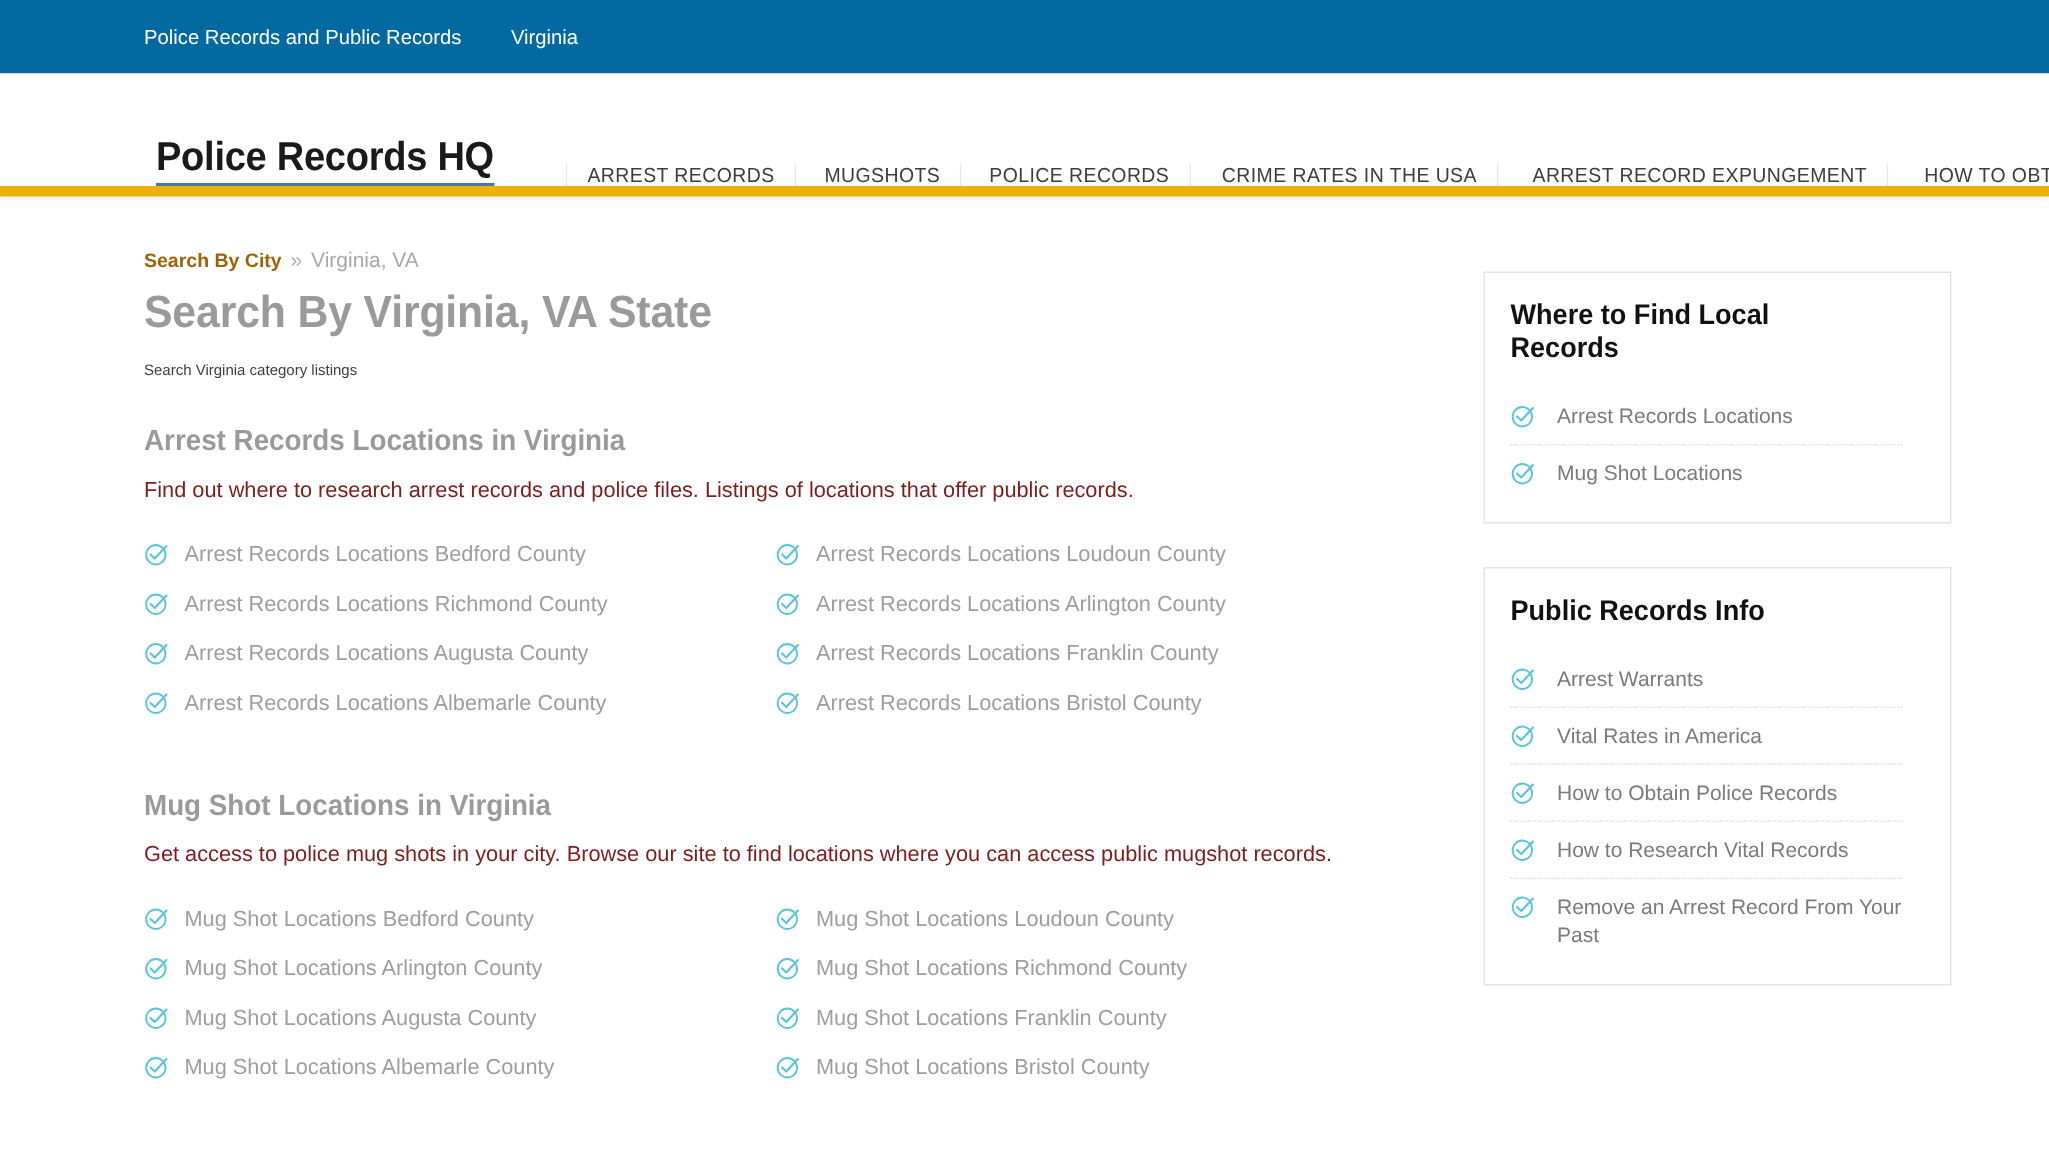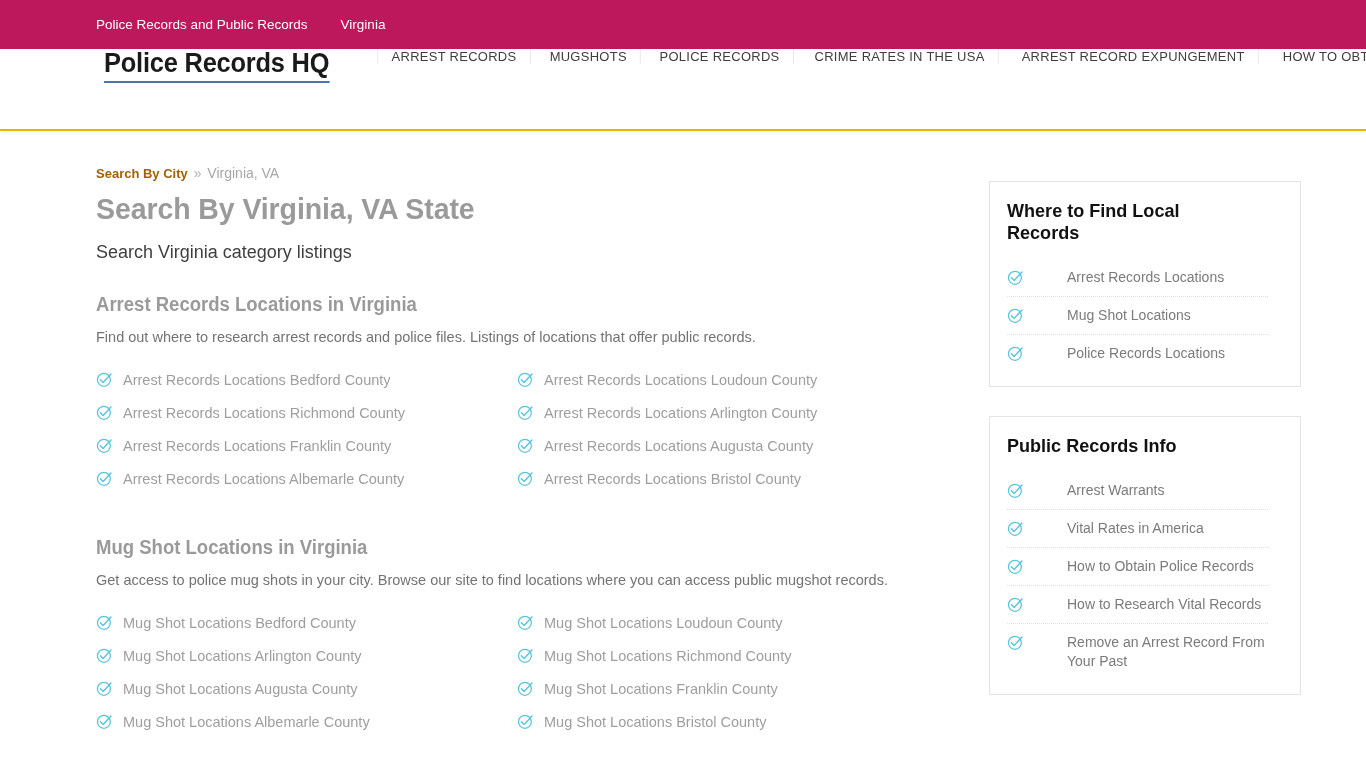--- a/index.html
+++ b/index.html
@@ -7,41 +7,41 @@
     margin: 0; padding: 0;
     width: 1366px; height: 768px;
     background: #ffffff;
     font-family: "Liberation Sans", sans-serif;
     overflow: hidden;
   }
 
   
   .topbar {
     height: 49px;
-    background: #be185d;
+    background: #0369a1;
     display: flex;
     align-items: center;
     padding-left: 96px;
   }
   .topbar a {
     color: #ffffff;
     font-size: 13.5px;
     text-decoration: none;
     margin-right: 33px;
     white-space: nowrap;
   }
 
   
   .masthead {
     height: 82px;
     background: #ffffff;
-    border-bottom: 2px solid #eab308;
+    border-bottom: 7px solid #eab308;
     box-shadow: 0 2px 3px rgba(0,0,0,0.06);
     display: flex;
-    align-items: flex-start;
+    align-items: flex-end;
     position: relative;
   }
   .brand-wrap {
     display: flex;
     align-items: center;
     padding-left: 104px;
     padding-right: 30px;
     flex: 0 0 auto;
   }
   .brand {
@@ -102,32 +102,32 @@
   h1.page-title {
     font-family: "Liberation Sans Narrow", "Liberation Sans", sans-serif;
     font-weight: bold;
     font-size: 30px;
     color: #9a9a9a;
     margin: 0 0 16px 0;
     letter-spacing: -0.1px;
     transform: scaleX(0.95);
     transform-origin: left center;
   }
-  p.lede { font-size: 18px; color: #3f3f3f; margin: 0 0 30px 0; }
+  p.lede { font-size: 10px; color: #3f3f3f; margin: 0 0 30px 0; }
 
   h2.section-title {
     font-family: "Liberation Sans Narrow", "Liberation Sans", sans-serif;
     font-weight: bold;
     font-size: 19.5px;
     color: #9a9a9a;
     margin: 0 0 13px 0;
     transform: scaleX(0.95);
     transform-origin: left center;
   }
-  p.section-desc { font-size: 14.5px; color: #737373; margin: 0 0 24px 0; }
+  p.section-desc { font-size: 14.5px; color: #7f1d1d; margin: 0 0 24px 0; }
 
   
   .link-grid {
     display: grid;
     grid-template-columns: 410px 410px;
     row-gap: 15px;
     column-gap: 0;
     margin-bottom: 46px;
     gap: 11px;
   }
@@ -162,21 +162,20 @@
   .widget li { border-bottom: 1px dotted #dedede; }
   .widget li:last-child { border-bottom: none; }
   .widget li a {
     display: flex;
     align-items: flex-start;
     text-decoration: none;
     color: #7b7b7b;
     font-size: 14px;
     line-height: 19px;
     padding: 9px 0 9px 0;
-    gap: 29px;
   }
   .widget li a .ico { flex: 0 0 18px; margin-right: 13px; margin-top: 1px; }
 </style>
 </head>
 <body>
 
 <div class="topbar">
   <a href="#">Police Records and Public Records</a>
   <a href="#">Virginia</a>
 </div>
@@ -248,30 +247,30 @@
           </span>
           <span>Arrest Records Locations Arlington County</span>
         </a>
         <a href="#" class="link-item">
           <span class="ico">
             <svg class="check-svg" viewBox="0 0 20 20">
                 <circle cx="9.3" cy="10.4" r="7.6" fill="none" stroke="#5bc4dd" stroke-width="1.5"></circle>
                 <path d="M5.2 10.2 L8.4 13.4 L17.6 3.6" fill="none" stroke="#5bc4dd" stroke-width="1.7" stroke-linecap="round" stroke-linejoin="round"></path>
               </svg>
           </span>
+          <span>Arrest Records Locations Augusta County</span>
+        </a>
+        <a href="#" class="link-item">
+          <span class="ico">
+            <svg class="check-svg" viewBox="0 0 20 20">
+                <circle cx="9.3" cy="10.4" r="7.6" fill="none" stroke="#5bc4dd" stroke-width="1.5"></circle>
+                <path d="M5.2 10.2 L8.4 13.4 L17.6 3.6" fill="none" stroke="#5bc4dd" stroke-width="1.7" stroke-linecap="round" stroke-linejoin="round"></path>
+              </svg>
+          </span>
           <span>Arrest Records Locations Franklin County</span>
-        </a>
-        <a href="#" class="link-item">
-          <span class="ico">
-            <svg class="check-svg" viewBox="0 0 20 20">
-                <circle cx="9.3" cy="10.4" r="7.6" fill="none" stroke="#5bc4dd" stroke-width="1.5"></circle>
-                <path d="M5.2 10.2 L8.4 13.4 L17.6 3.6" fill="none" stroke="#5bc4dd" stroke-width="1.7" stroke-linecap="round" stroke-linejoin="round"></path>
-              </svg>
-          </span>
-          <span>Arrest Records Locations Augusta County</span>
         </a>
         <a href="#" class="link-item">
           <span class="ico">
             <svg class="check-svg" viewBox="0 0 20 20">
                 <circle cx="9.3" cy="10.4" r="7.6" fill="none" stroke="#5bc4dd" stroke-width="1.5"></circle>
                 <path d="M5.2 10.2 L8.4 13.4 L17.6 3.6" fill="none" stroke="#5bc4dd" stroke-width="1.7" stroke-linecap="round" stroke-linejoin="round"></path>
               </svg>
           </span>
           <span>Arrest Records Locations Albemarle County</span>
         </a>
@@ -388,31 +387,20 @@
           <a href="#">
             <span class="ico">
               <svg class="check-svg" viewBox="0 0 20 20">
                   <circle cx="9.3" cy="10.4" r="7.6" fill="none" stroke="#5bc4dd" stroke-width="1.5"></circle>
                   <path d="M5.2 10.2 L8.4 13.4 L17.6 3.6" fill="none" stroke="#5bc4dd" stroke-width="1.7" stroke-linecap="round" stroke-linejoin="round"></path>
                 </svg>
             </span>
             <span>Mug Shot Locations</span>
           </a>
         </li>
-        <li>
-          <a href="#">
-            <span class="ico">
-              <svg class="check-svg" viewBox="0 0 20 20">
-                  <circle cx="9.3" cy="10.4" r="7.6" fill="none" stroke="#5bc4dd" stroke-width="1.5"></circle>
-                  <path d="M5.2 10.2 L8.4 13.4 L17.6 3.6" fill="none" stroke="#5bc4dd" stroke-width="1.7" stroke-linecap="round" stroke-linejoin="round"></path>
-                </svg>
-            </span>
-            <span>Police Records Locations</span>
-          </a>
-        </li>
       </ul>
     </div>
 
     <div class="widget">
       <h3>Public Records Info</h3>
       <ul>
         <li>
           <a href="#">
             <span class="ico">
               <svg class="check-svg" viewBox="0 0 20 20">

